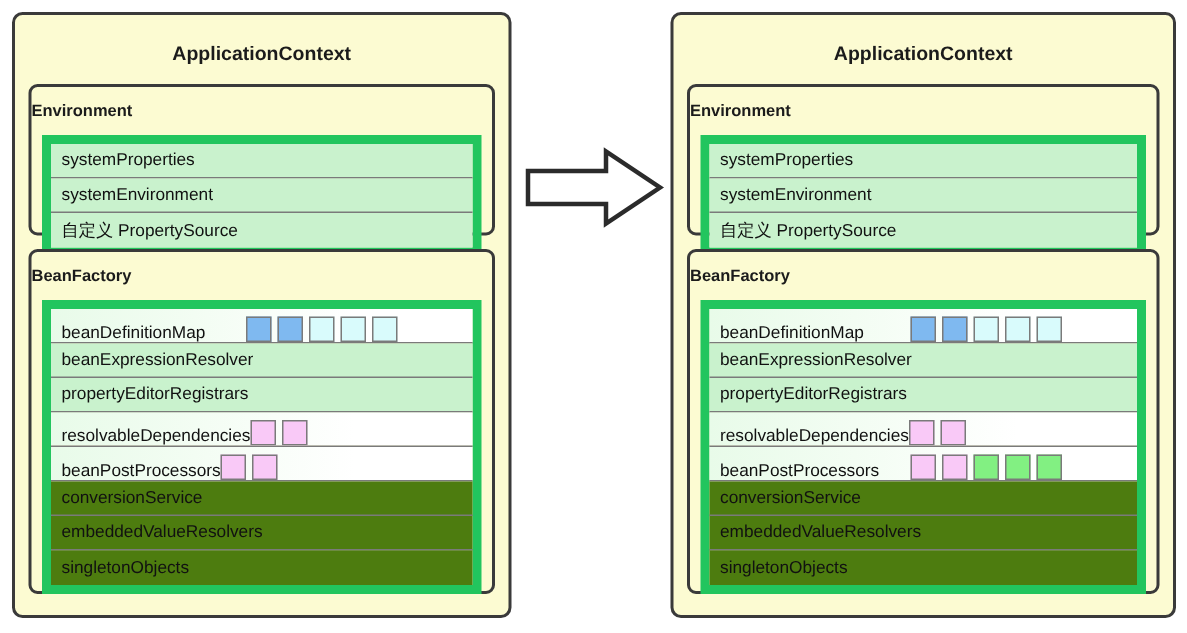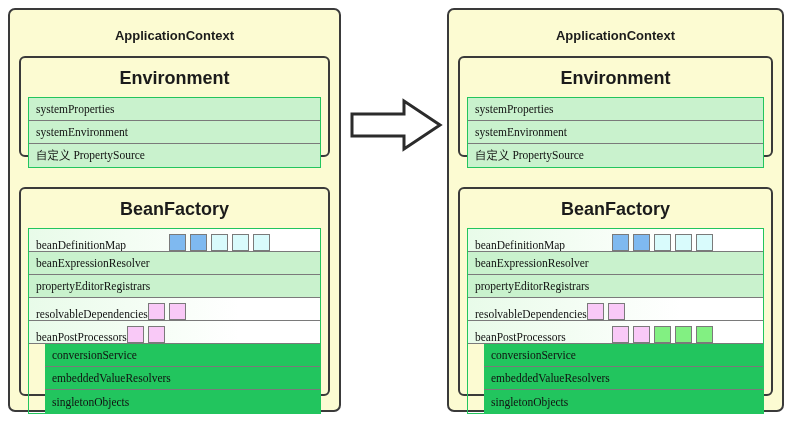--- a/index.html
+++ b/index.html
@@ -46,53 +46,52 @@
   .group-box {
     position: absolute;
     left: 9px;
     right: 9px;
     background: #fcfbd2;
     border: 2px solid #3a3a3a;
     border-radius: 6px;
     box-sizing: border-box;
   }
   .group-env { top: 46px; height: 101px; }
-  .group-bf  { top: 177px; bottom: 14px; }
+  .group-bf  { top: 156px; bottom: 14px; }
 
   .group-title {
-    text-align: center;
+    text-align: left;
     font-weight: bold;
-    font-size: 18px;
+    font-size: 11px;
     color: #1b1b1b;
     line-height: 1;
     padding-top: 11px;
     padding-bottom: 10px;
   }
 
   
   .rows {
     margin: 0 7px 7px 7px;
-    border: 1px solid #22c55e;
-    box-sizing: border-box;
-    font-family: Liberation Serif, serif;
+    border: 6px solid #22c55e;
+    box-sizing: border-box;
   }
   .row {
     position: relative;
     height: 23px;
     display: flex;
     align-items: center;
     border-bottom: 1px solid #7a7a7a;
     box-sizing: border-box;
     background: #c9f2cd;
     overflow: hidden;
   }
   .row:last-child { border-bottom: none; text-align: right; }
 
   .row.green    { background: #c9f2cd; }
-  .row.white    { background: #22c55e; margin-left: 16px; }
+  .row.white    { background: #4d7c0f; }
   
   .row.gradient { background: linear-gradient(to right, #e8fbe9 0%, #f3fdf3 34%, #ffffff 72%, #ffffff 100%); align-items: flex-end; }
 
   .row-label {
     font-size: 11.5px;
     color: #111111;
     padding-left: 7px;
     white-space: nowrap;
     flex: 0 0 auto;
     z-index: 2;

